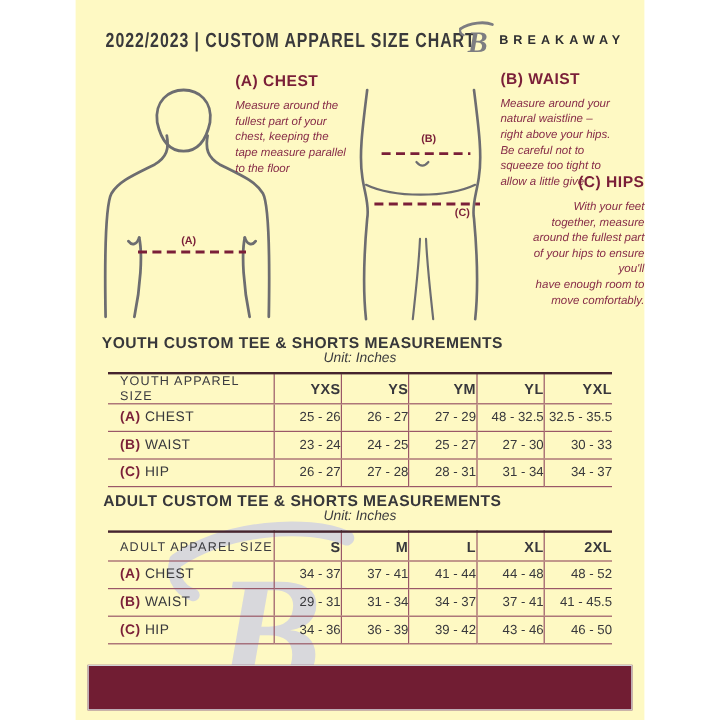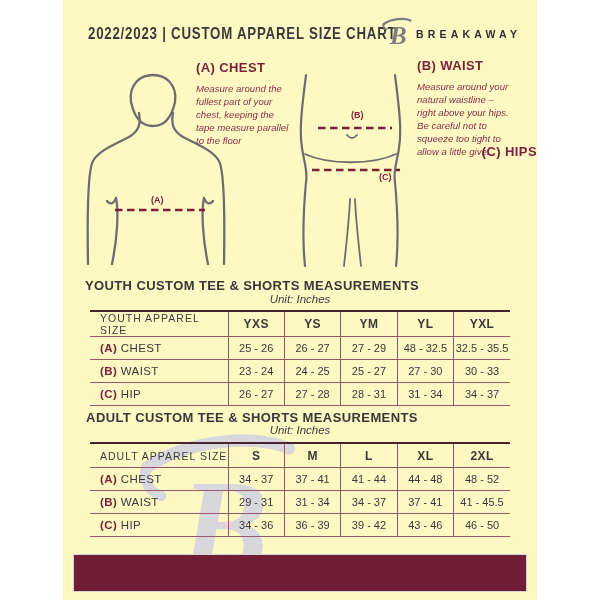--- a/index.html
+++ b/index.html
@@ -56,21 +56,21 @@
     color:#3c3c3f;
   }
   .youth-unit { top:293px; } .adult-unit { top:424px; }
 
   .size-table {
     border-collapse:collapse; table-layout:fixed; width:420px; left:27px;
     z-index:1; border-top:2.5px solid #45242e;
   }
   .youth-table { top:310px; } .adult-table { top:442px; }
   .size-table td {
-    height:22px; text-align:center; font-size:11px; color:#38383c;
+    height:22px; text-align:right; font-size:11px; color:#38383c;
     border-bottom:1.3px solid #9a5868; padding:0;
   }
   .size-table td + td { border-left:1px solid #9a5868; }
   .size-table td.rowlbl { text-align:left; padding-left:10px; font-size:11.5px; letter-spacing:0.4px;margin-top:42px; }
   .size-table tr.hdr td { height:23px; font-weight:bold; font-size:12px; letter-spacing:0.4px; }
   .size-table tr.hdr td.rowlbl { font-weight:normal; font-size:10.5px; letter-spacing:1px; color:#3c3c40; }
   .size-table .pfx { color:#7a1f38; font-weight:bold; }
 
   
   .watermark {
@@ -136,20 +136,27 @@
       <h3>(B) WAIST</h3>
       <p>Measure around your
 natural waistline –
 right above your hips.
 Be careful not to
 squeeze too tight to
 allow a little give.</p>
     </div>
     <div class="instr instrC">
       <h3>(C) HIPS</h3>
+      <p>With your feet
+together, measure
+around the fullest part
+of your hips to ensure
+you'll
+have enough room to
+move comfortably.</p>
     </div>
 
     <svg class="watermark" viewBox="0 0 36 38">
       <path d="M 3,10 C 12,4 26,3 33,6" stroke="#d8d8dc" stroke-width="2.6" fill="none" stroke-linecap="round"></path>
       <path d="M 3,10 C 2,12 3,15 6,16" stroke="#d8d8dc" stroke-width="2.2" fill="none" stroke-linecap="round"></path>
       <text x="10" y="32" font-family="Liberation Serif, serif" font-style="italic" font-weight="bold" font-size="28" fill="#d8d8dc">B</text>
     </svg>
 
     <div class="tbl-title youth-title">YOUTH CUSTOM TEE &amp; SHORTS MEASUREMENTS</div>
     <div class="tbl-unit youth-unit">Unit: Inches</div>

